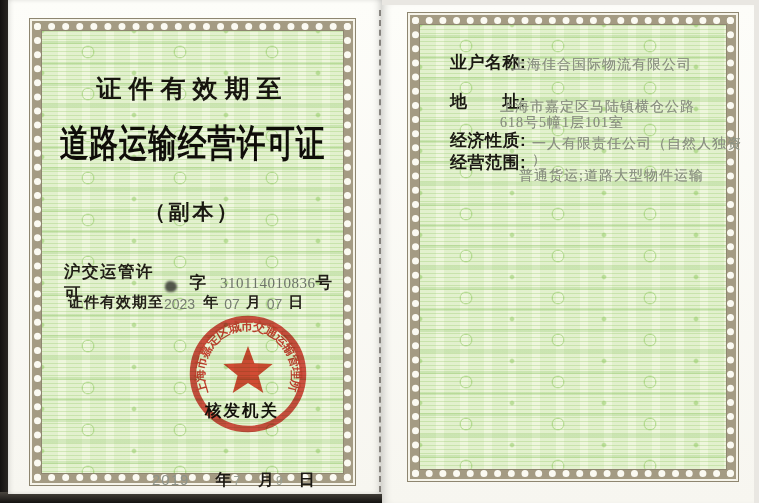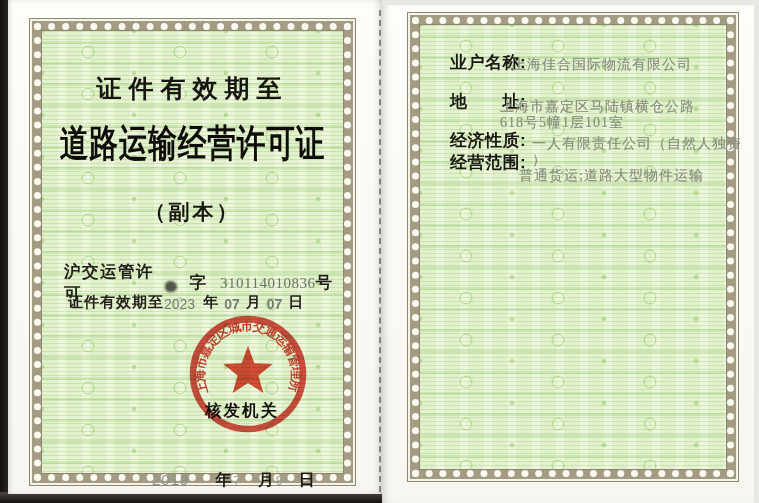--- a/index.html
+++ b/index.html
@@ -60,21 +60,21 @@
   .lic-zi { font-size:16.5px; font-weight:bold; color:#201d16; margin-left:13px; }
   .lic-num { font-size:15px; color:#6d736a; letter-spacing:.5px; margin-left:14px;
              font-family:"Liberation Serif", serif; }
   .lic-hao { font-size:16.5px; font-weight:bold; color:#201d16; margin-left:auto; }
 
   .valid-row { left:68px; top:293px; display:flex; align-items:flex-end;
                font-family:"Liberation Sans", sans-serif; }
   .valid-label { font-size:15px; font-weight:bold; letter-spacing:1px; color:#24211a; }
   .valid-num { font-size:14px; color:#757b70; }
   .valid-unit { font-size:15px; font-weight:bold; color:#24211a; }
-  .ml6{margin-left:6px;font-weight:bold;} .ml8{margin-left:8px;} .ml2{margin-left:2px;}
+  .ml6{margin-left:6px;} .ml8{margin-left:8px;} .ml2{margin-left:2px;}
 
   .seal { left:186px; top:312px; width:124px; height:124px; opacity:.88;
           mix-blend-mode:multiply; }
   .issuer { left:180px; top:400px; width:124px; text-align:center;
             font-family:"Liberation Sans", sans-serif;
             font-size:16.5px; font-weight:bold; letter-spacing:2px; color:#14120c; }
 
   .date-row { left:152px; top:436px; display:flex; align-items:baseline;
               font-family:"Liberation Sans", sans-serif;margin-top:34px; }
   .date-year { font-size:15px; color:#8d938a; letter-spacing:1px; }

